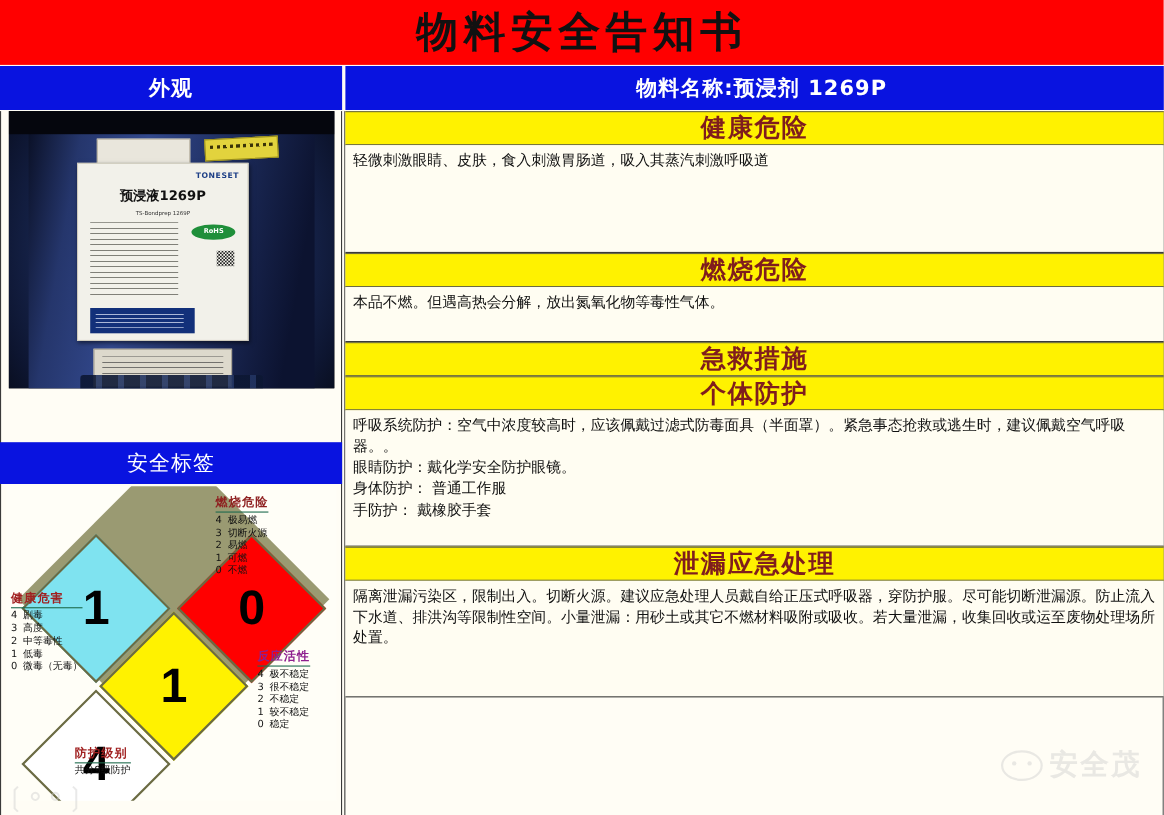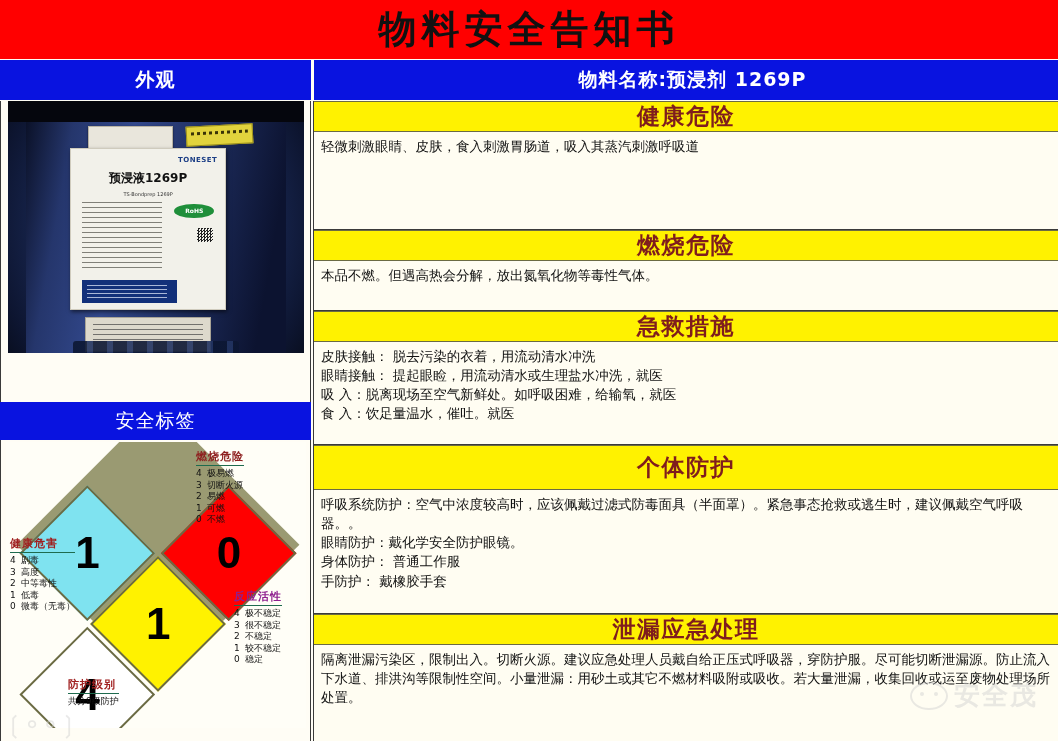--- a/index.html
+++ b/index.html
@@ -322,28 +322,22 @@
     <div class="sec-head" style="height:31px">
       <span class="t">燃烧危险</span>
     </div>
     <div class="sec-body" style="height:50px">
       <span class="ln">本品不燃。但遇高热会分解，放出氮氧化物等毒性气体。</span>
     </div>
 
     <div class="sec-head" style="height:31px">
       <span class="t">急救措施</span>
     </div>
-    <div class="sec-body" style="height:103px">
-      <span class="ln">皮肤接触： 脱去污染的衣着，用流动清水冲洗</span>
-      <span class="ln">眼睛接触： 提起眼睑，用流动清水或生理盐水冲洗，就医</span>
-      <span class="ln">吸 入：脱离现场至空气新鲜处。如呼吸困难，给输氧，就医</span>
-      <span class="ln">食 入：饮足量温水，催吐。就医</span>
-    </div>
-
-    <div class="sec-head" style="height:45px">
+
+    <div class="sec-head" style="height:31px">
       <span class="t">个体防护</span>
     </div>
     <div class="sec-body" style="height:124px">
       <span class="ln">呼吸系统防护：空气中浓度较高时，应该佩戴过滤式防毒面具（半面罩）。紧急事态抢救或逃生时，建议佩戴空气呼吸器。。</span>
       <span class="ln">眼睛防护：戴化学安全防护眼镜。</span>
       <span class="ln">身体防护： 普通工作服</span>
       <span class="ln">手防护： 戴橡胶手套</span>
     </div>
 
     <div class="sec-head" style="height:31px">

